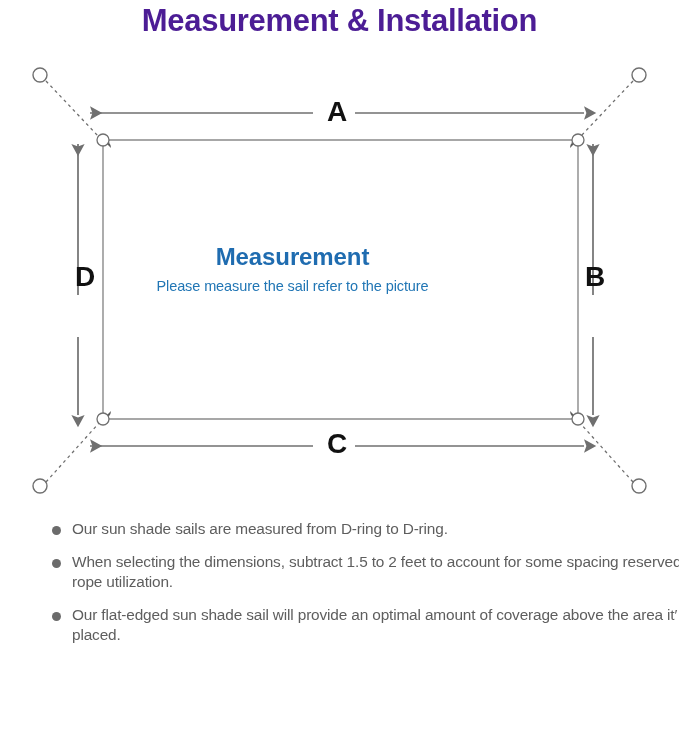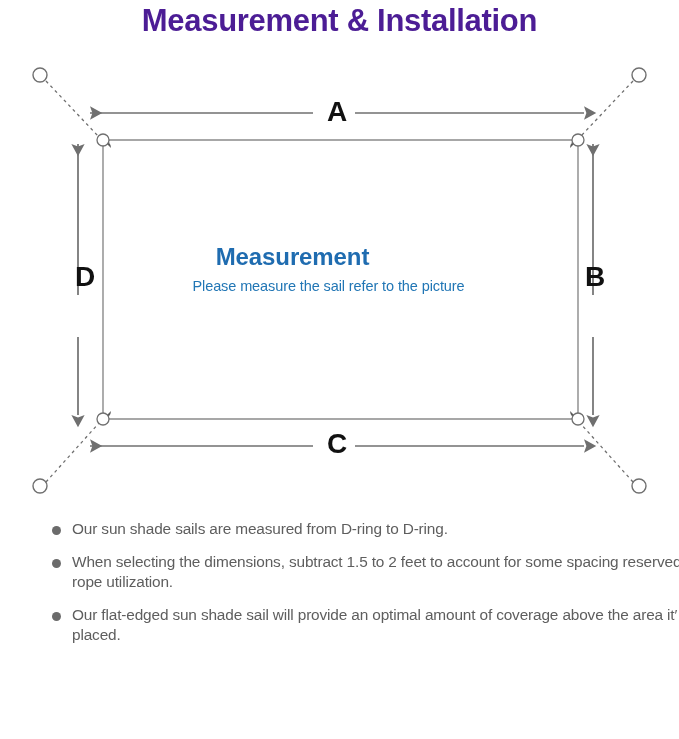--- a/index.html
+++ b/index.html
@@ -55,21 +55,20 @@
     font-size: 24px;
     font-weight: bold;
     letter-spacing: -0.1px;
   }
   #measurement-sub {
     top: 278px;
     font-size: 14.5px;
     font-weight: normal;
     color: #2176b5;
     letter-spacing: -0.1px;
-    margin-left: 36px;
   }
 
   
   .dim-label {
     position: absolute;
     color: #111111;
     font-weight: bold;
     font-size: 28px;
     line-height: 28px;
     text-align: center;

